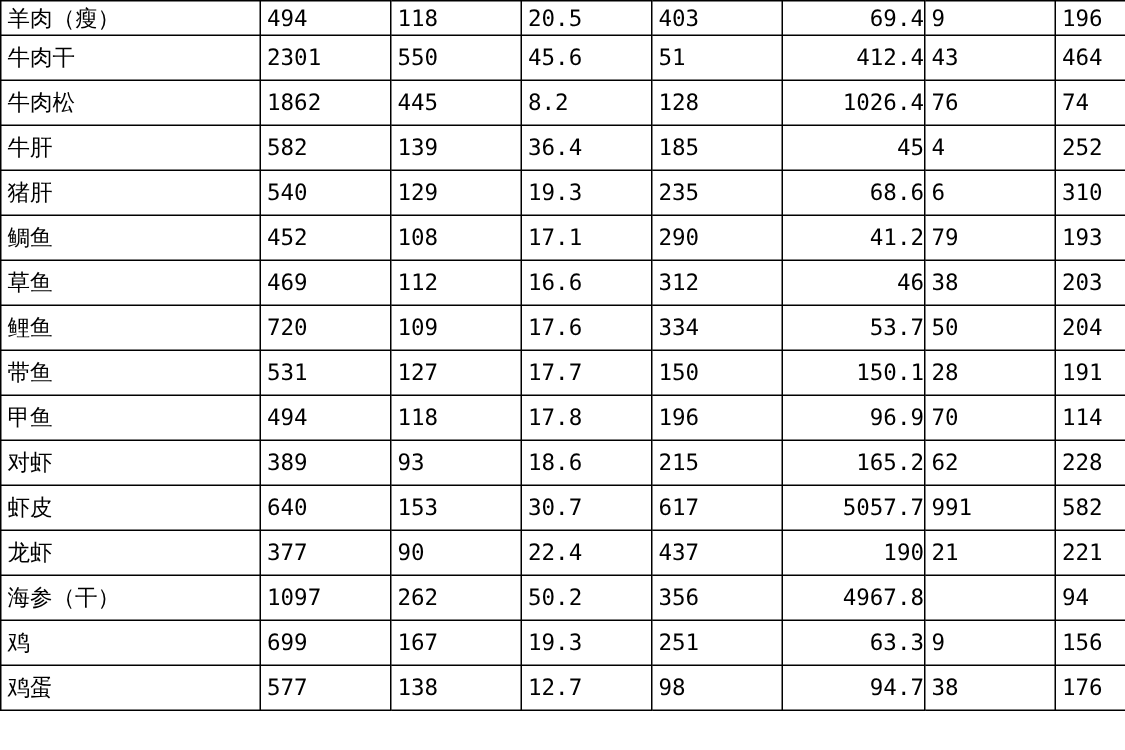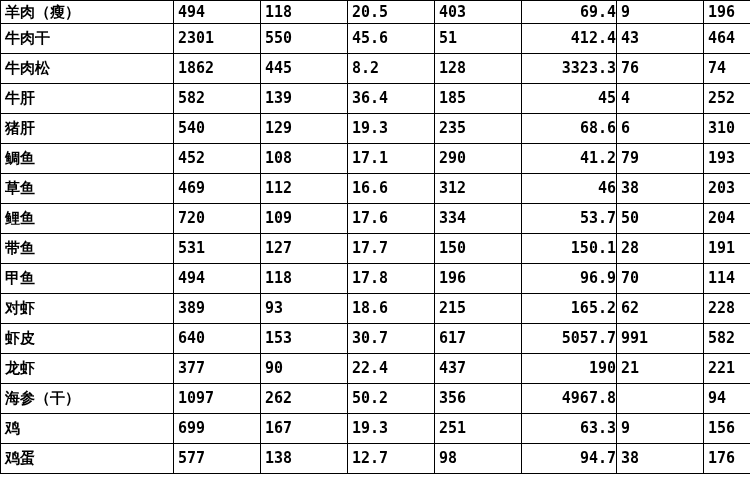--- a/index.html
+++ b/index.html
@@ -10,21 +10,20 @@
   body {
     width: 750px;
     height: 500px;
     overflow: hidden;
     font-family: "Liberation Serif", serif;
   }
   #sheet {
     width: 750px;
     height: 364px;
     position: relative;
-    font-weight: bold;
   }
   table.nutrition {
     border-collapse: collapse;
     table-layout: fixed;
     width: 750px;
     margin: 0;
     padding: 0;
   }
   table.nutrition td {
     border: 1px solid #000000;
@@ -84,21 +83,21 @@
           <td class="c-num c5">412.4</td>
           <td class="c-num c6">43</td>
           <td class="c-num c7">464</td>
         </tr>
         <tr>
           <td class="c-name">牛肉松</td>
           <td class="c-num c1">1862</td>
           <td class="c-num c2">445</td>
           <td class="c-num c3">8.2</td>
           <td class="c-num c4">128</td>
-          <td class="c-num c5">3323.3</td>
+          <td class="c-num c5">1026.4</td>
           <td class="c-num c6">76</td>
           <td class="c-num c7">74</td>
         </tr>
         <tr>
           <td class="c-name">牛肝</td>
           <td class="c-num c1">582</td>
           <td class="c-num c2">139</td>
           <td class="c-num c3">36.4</td>
           <td class="c-num c4">185</td>
           <td class="c-num c5">45</td>

